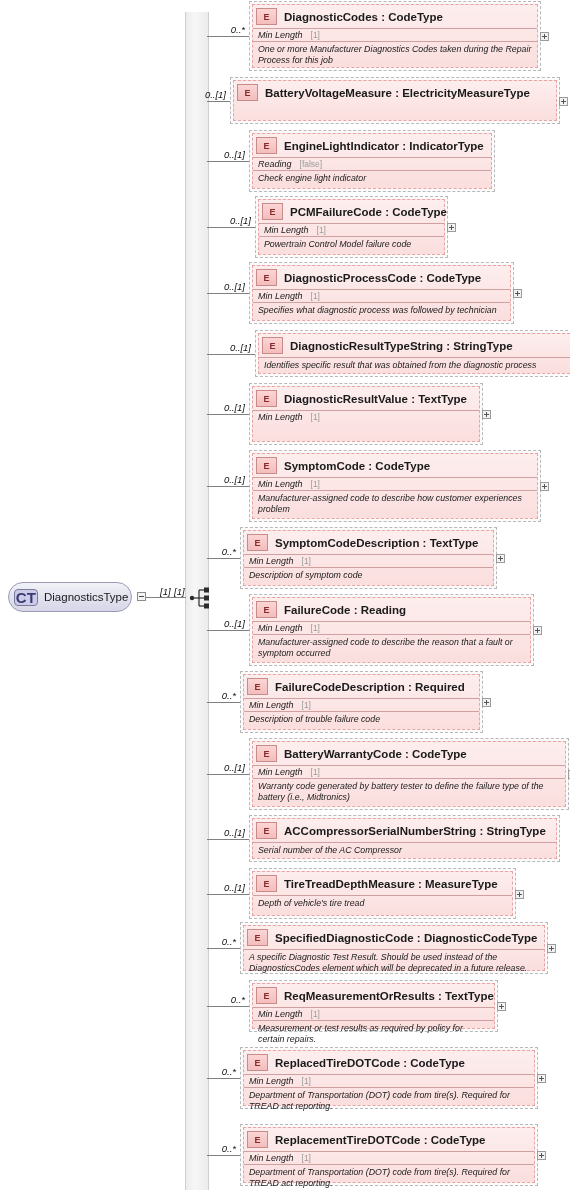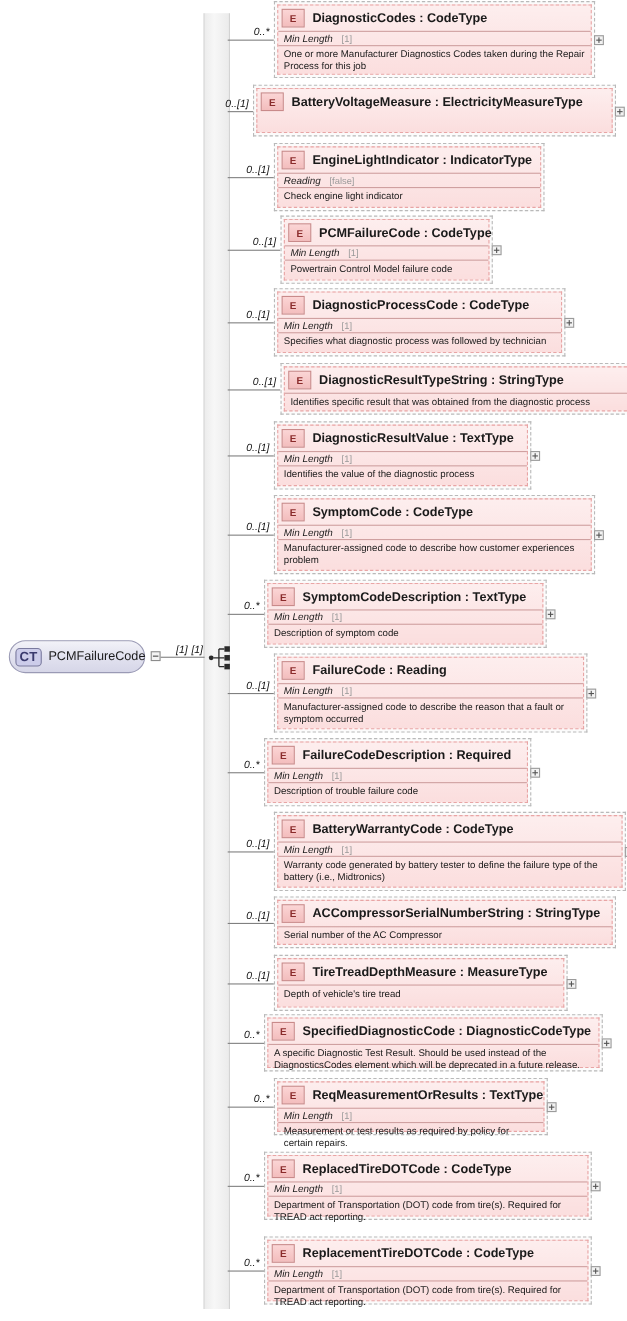--- a/index.html
+++ b/index.html
@@ -12,21 +12,21 @@
 
   
   .ct-box{
     position:absolute;left:8px;top:582px;width:124px;height:30px;
     border:1px solid #9a9ab5;border-radius:15px;
     background:linear-gradient(to bottom,#f2f2f8 0%,#e2e2ef 50%,#d6d6e8 100%);
     display:flex;align-items:center;box-sizing:border-box;padding-left:5px;
   }
   .ct-badge{
     width:22px;height:15px;border:1px solid #7a7a9e;border-radius:4px;
-    background:#ccccea;color:#3a3a6e;font-size:12px;font-weight:bold;
+    background:#ccccea;color:#3a3a6e;font-size:15px;font-weight:bold;
     display:flex;align-items:center;justify-content:center;
     letter-spacing:.3px;flex:0 0 auto;
   }
   .ct-label{font-size:11.5px;color:#1a1a1a;margin-left:6px;white-space:nowrap;}
 
   
   .toggle-box{
     position:absolute;width:9px;height:9px;border:1px solid #8c8c8c;
     background:#f4f4f4;box-sizing:border-box;
   }
@@ -83,42 +83,42 @@
   }
   .el-facet{
     border-top:1px solid #cfa0a0;
     padding:1px 4px 1px 5px;font-size:9px;font-style:italic;color:#1a1a1a;
     display:flex;align-items:center;flex:0 0 auto;
   }
   .facet-name{font-weight:normal;}
   .facet-val{margin-left:8px;font-weight:normal;font-style:normal;color:#9a9a9a;font-size:8.5px;}
   .el-doc{
     border-top:1px solid #cfa0a0;
-    padding:2px 4px 18px 5px;font-size:8.8px;color:#1a1a1a;
+    padding:2px 4px 18px 5px;font-size:8.8px;font-style:italic;color:#1a1a1a;
     line-height:1.25;flex:1 1 auto;
   }
 
   
   .expand{
     position:absolute;width:9px;height:9px;border:1px solid #9b9b9b;
     background:#f2f2f2;box-sizing:border-box;
   }
   .expand::before{content:"";position:absolute;left:1px;top:3px;width:5px;height:1px;background:#555;}
   .expand::after{content:"";position:absolute;left:3px;top:1px;width:1px;height:5px;background:#555;}
 </style>
 </head>
 <body>
 
 <div id="diagram">
 
   <div class="band"></div>
 
   <div class="ct-box">
     <span class="ct-badge">CT</span>
-    <span class="ct-label">PCMFailureCode</span>
+    <span class="ct-label">DiagnosticsType</span>
   </div>
   <div class="toggle-box" style="left:137px;top:592px;"></div>
 
   <div class="card-root" style="left:160px;top:586px;">[1]</div>
   <div class="card-root" style="left:174px;top:586px;">[1]</div>
 
   <div class="line-h" style="left:146px;top:597px;width:40px;"></div>
 
   <div class="seq">
     <svg width="26" height="26" viewBox="0 0 26 26" xmlns="http://www.w3.org/2000/svg">
@@ -225,21 +225,20 @@
       <div class="el" style="left: 249px; top: 383px; width: 234px; height: 62px;">
         <div class="el-inner">
           <div class="el-head">
             <span class="e-badge">E</span>
             <span class="el-title">DiagnosticResultValue : TextType</span>
           </div>
           <div class="el-facet">
             <span class="facet-name">Min Length</span>
             <span class="facet-val">[1]</span>
           </div>
-          <div class="el-doc">Identifies the value of the diagnostic process</div>
         </div>
       </div>
       <div class="expand" style="left: 482px; top: 410px;"></div>
       <div class="line-h" style="left: 207px; top: 486px; width: 42px;"></div>
       <div class="card" style="left: 205px; top: 474px; width: 40px;">0..[1]</div>
       <div class="el" style="left: 249px; top: 450px; width: 292px; height: 72px;">
         <div class="el-inner">
           <div class="el-head">
             <span class="e-badge">E</span>
             <span class="el-title">SymptomCode : CodeType</span>

